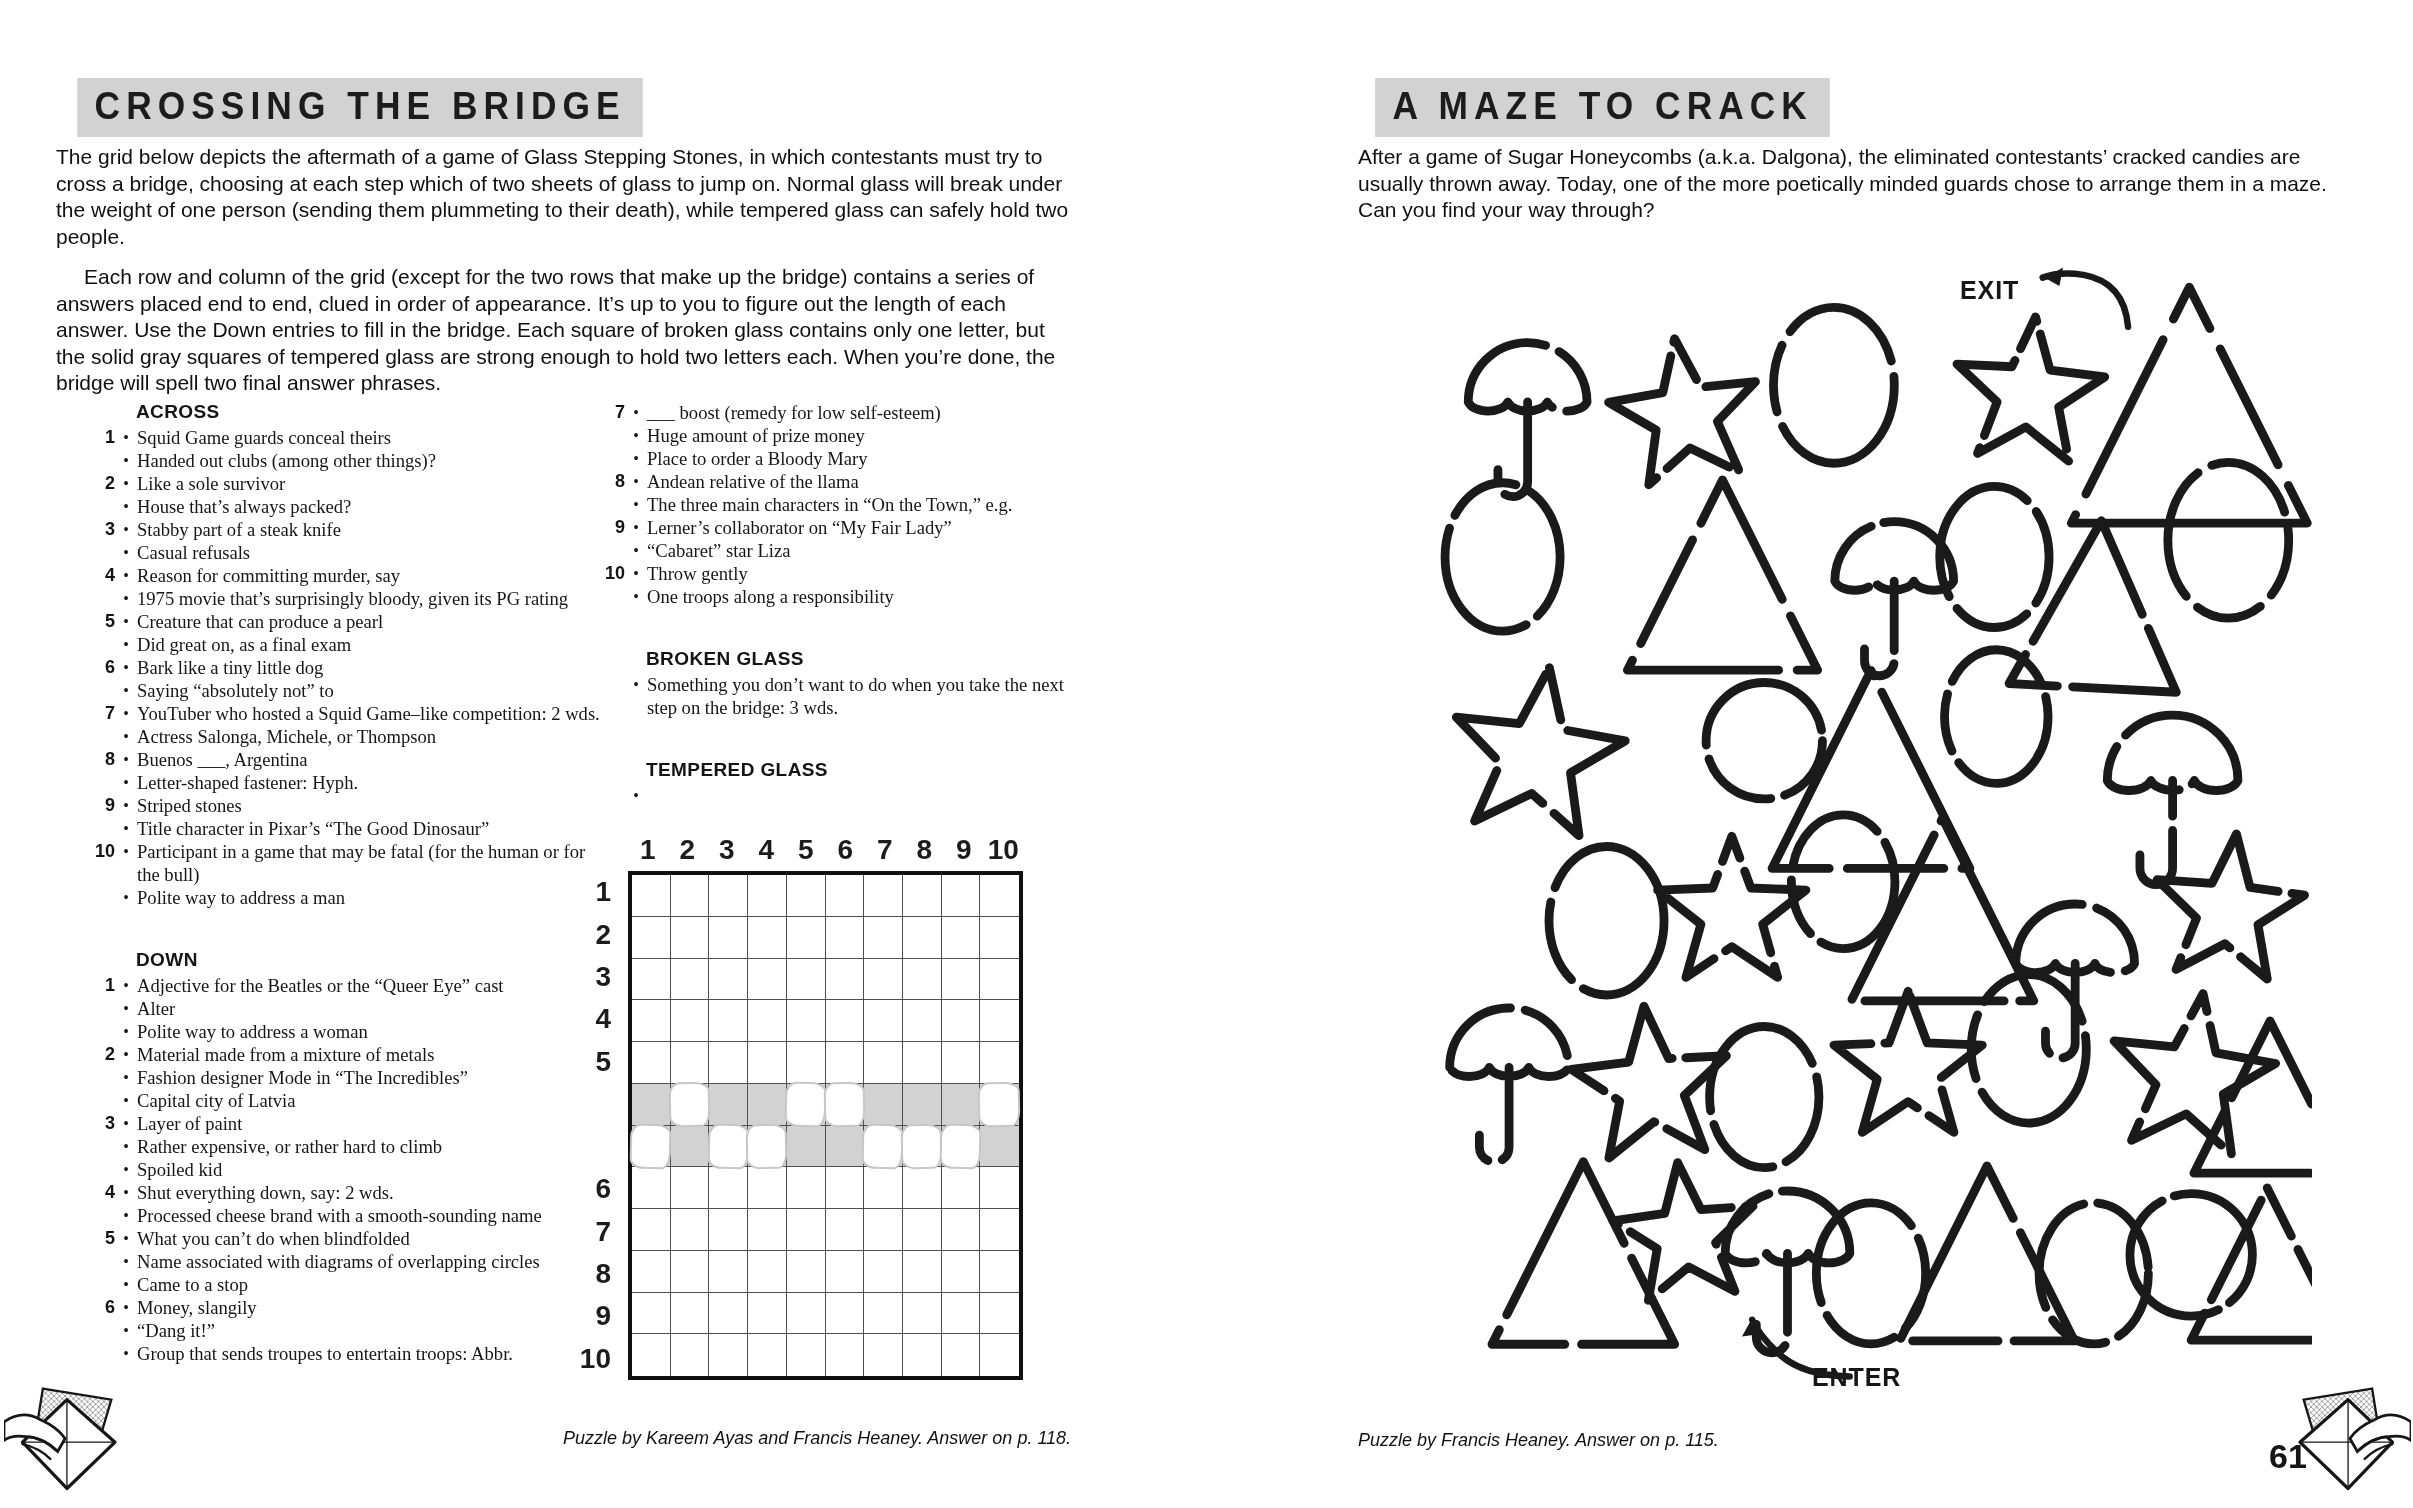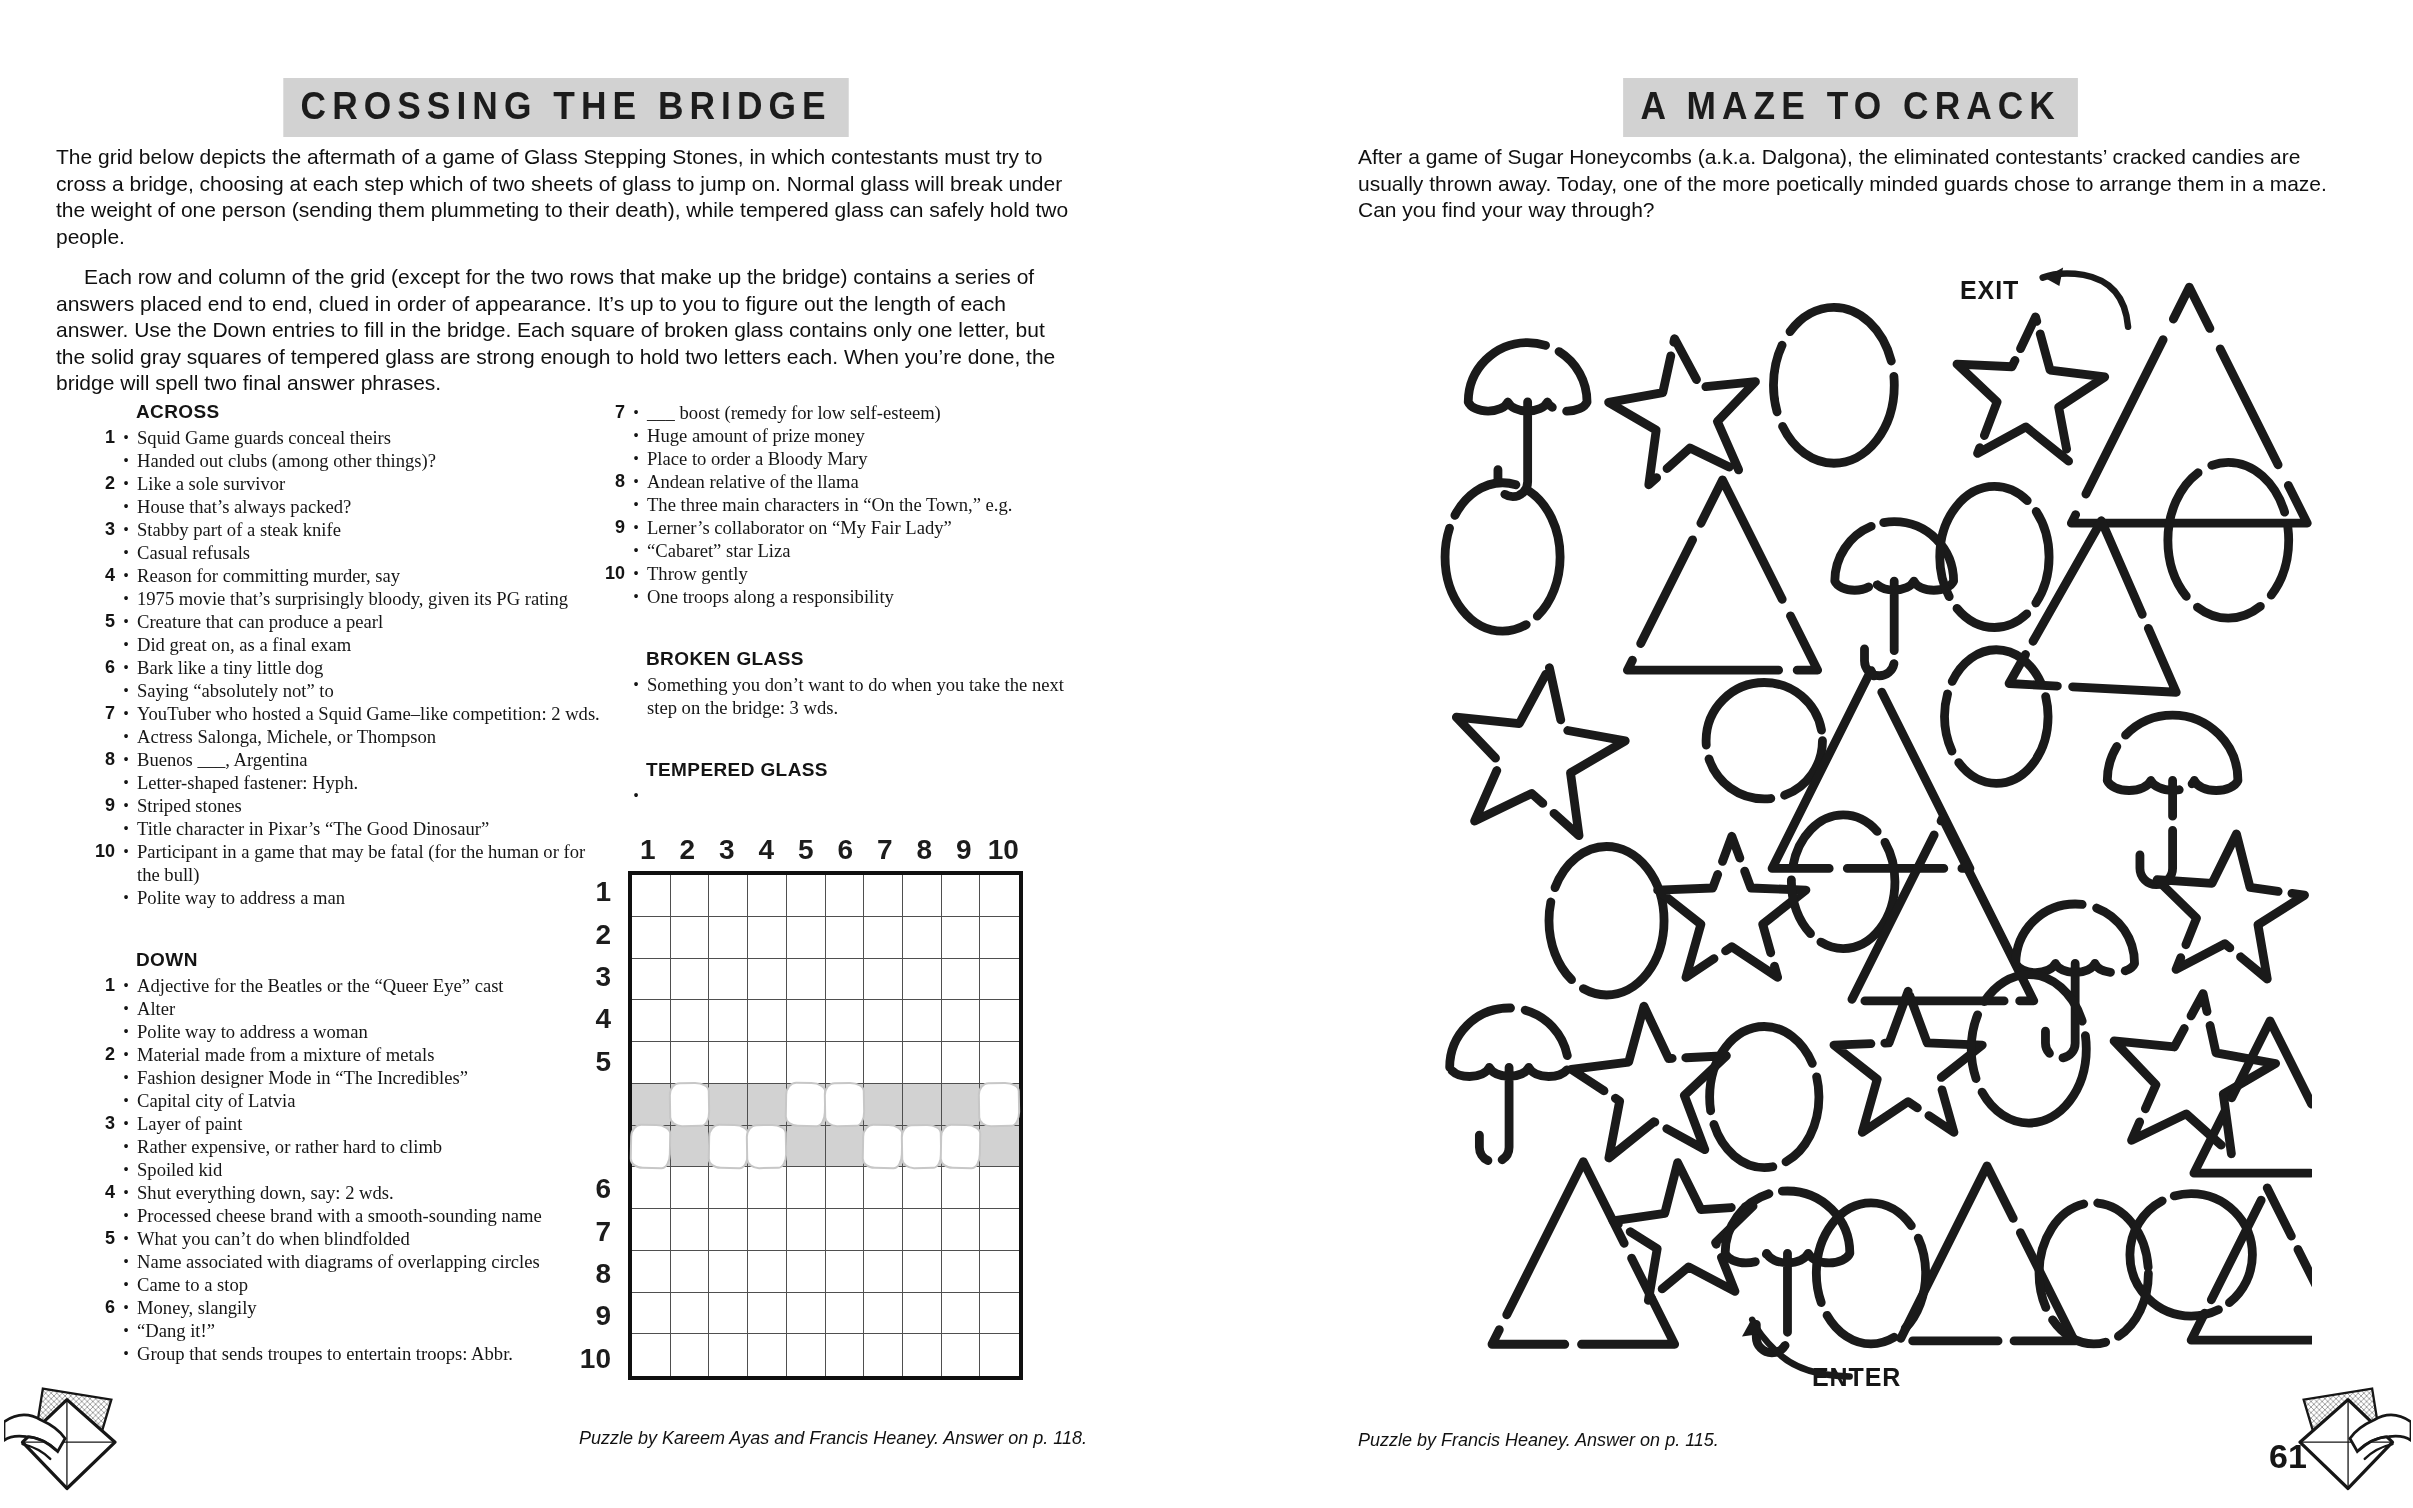--- a/index.html
+++ b/index.html
@@ -1,21 +1,21 @@
 <!DOCTYPE html>
 <html style="font-size:15px"><head>
 <meta charset="utf-8">
 <style>
   * { margin:0; padding:0; box-sizing:border-box; }
   html,body { width:2413px; height:1508px; background:#ffffff; overflow:hidden;
               font-family:"Liberation Sans", sans-serif; color:#141414; }
   .abs { position:absolute; }
 
   
-  .title-wrap { position:absolute; text-align:center; }
+  .title-wrap { position:absolute; text-align:left; }
   .page-title { display:inline-block; background:#d2d2d2; color:#1c1c1c;
                 font-weight:800; font-size:38px; letter-spacing:6.5px;
                 padding:6.5px 18.6px 9.3px 18.6px; transform:scaleX(.93); transform-origin:center; }
 
   
   .intro { position:absolute; font-size:21px; line-height:26.5px; color:#101010; }
   .intro.indent { text-indent:28px; }
 
   
   .clue-col { position:absolute; }
@@ -483,21 +483,21 @@
     <div class="cell lastr"></div>
     <div class="cell lastr"></div>
     <div class="cell lastr"></div>
     <div class="cell lastr"></div>
     <div class="cell lastr"></div>
     <div class="cell lastr"></div>
     <div class="cell lastr"></div>
     <div class="cell lastc lastr"></div>
   </div>
 
-<div class="footer" style="left:563px; top:1428px; width:524px; text-align:right">Puzzle by Kareem Ayas and Francis Heaney. Answer on p. 118.</div>
+<div class="footer" style="left:563px; top:1428px; width:524px; text-align:left">Puzzle by Kareem Ayas and Francis Heaney. Answer on p. 118.</div>
 <div class="pagenum" style="left:129px; top:1516px">60</div>
 
 <svg class="abs" style="left:3.7px; top:1379px" width="124" height="119" viewBox="0 0 134 128">
   <defs>
     <pattern id="ht" width="6" height="6" patternUnits="userSpaceOnUse">
       <rect width="6" height="6" fill="#fff"></rect>
       <path d="M0 0 L6 6 M6 0 L0 6" stroke="#9a9a9a" stroke-width="1"></path>
     </pattern>
   </defs>
   <path d="M42 10 L116 22 L100 76 L34 60 Z" fill="url(#ht)" stroke="#161616" stroke-width="2.5"></path>

